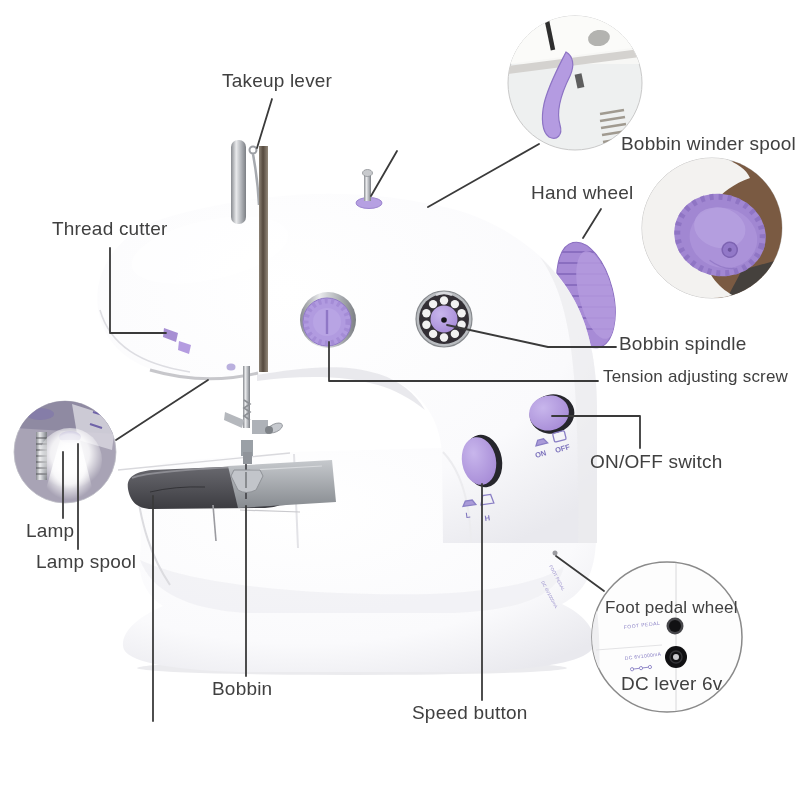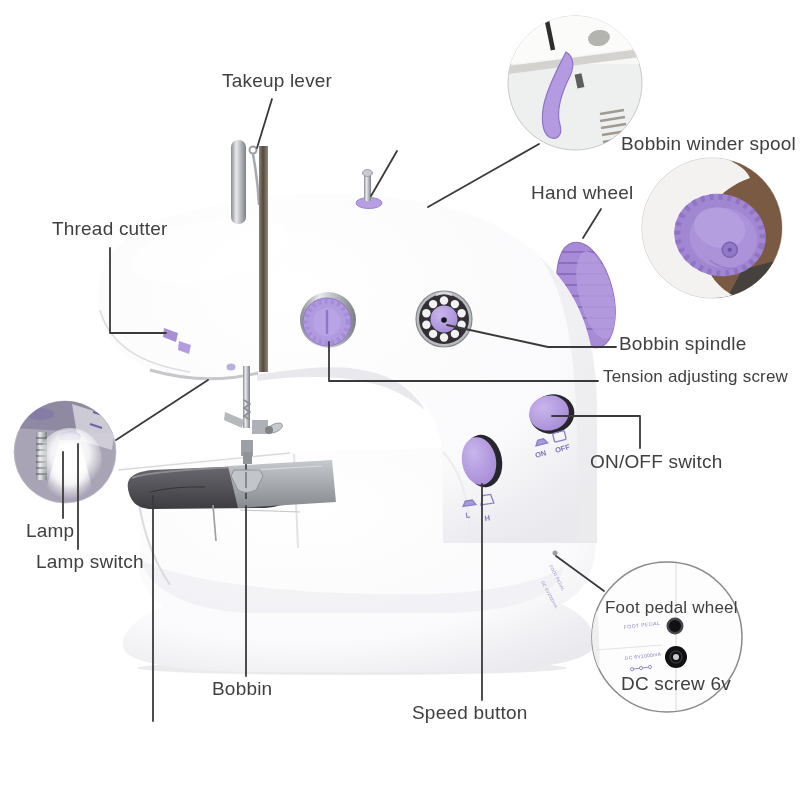--- a/index.html
+++ b/index.html
@@ -314,19 +314,19 @@
 </svg>
 
 <div class="lbl" style="left:222px;top:71px">Takeup lever</div>
 <div class="lbl" style="left:52px;top:219px">Thread cutter</div>
 <div class="lbl" style="left:621px;top:134px">Bobbin winder spool</div>
 <div class="lbl" style="left:531px;top:183px">Hand wheel</div>
 <div class="lbl" style="left:619px;top:334px">Bobbin spindle</div>
 <div class="lbl" style="left:590px;top:452px">ON/OFF switch</div>
 <div class="lbl sm" style="left:603px;top:368px">Tension adjusting screw</div>
 <div class="lbl" style="left:26px;top:521px">Lamp</div>
-<div class="lbl" style="left:36px;top:552px">Lamp switch</div>
+<div class="lbl" style="left:36px;top:552px">Lamp spool</div>
 <div class="lbl" style="left:212px;top:679px">Bobbin</div>
 <div class="lbl" style="left:412px;top:703px">Speed button</div>
 <div class="lbl sm" style="left:605px;top:599px">Foot pedal wheel</div>
-<div class="lbl" style="left:621px;top:674px">DC screw 6v</div>
+<div class="lbl" style="left:621px;top:674px">DC lever 6v</div>
 
 </div>
 
 </body></html>

